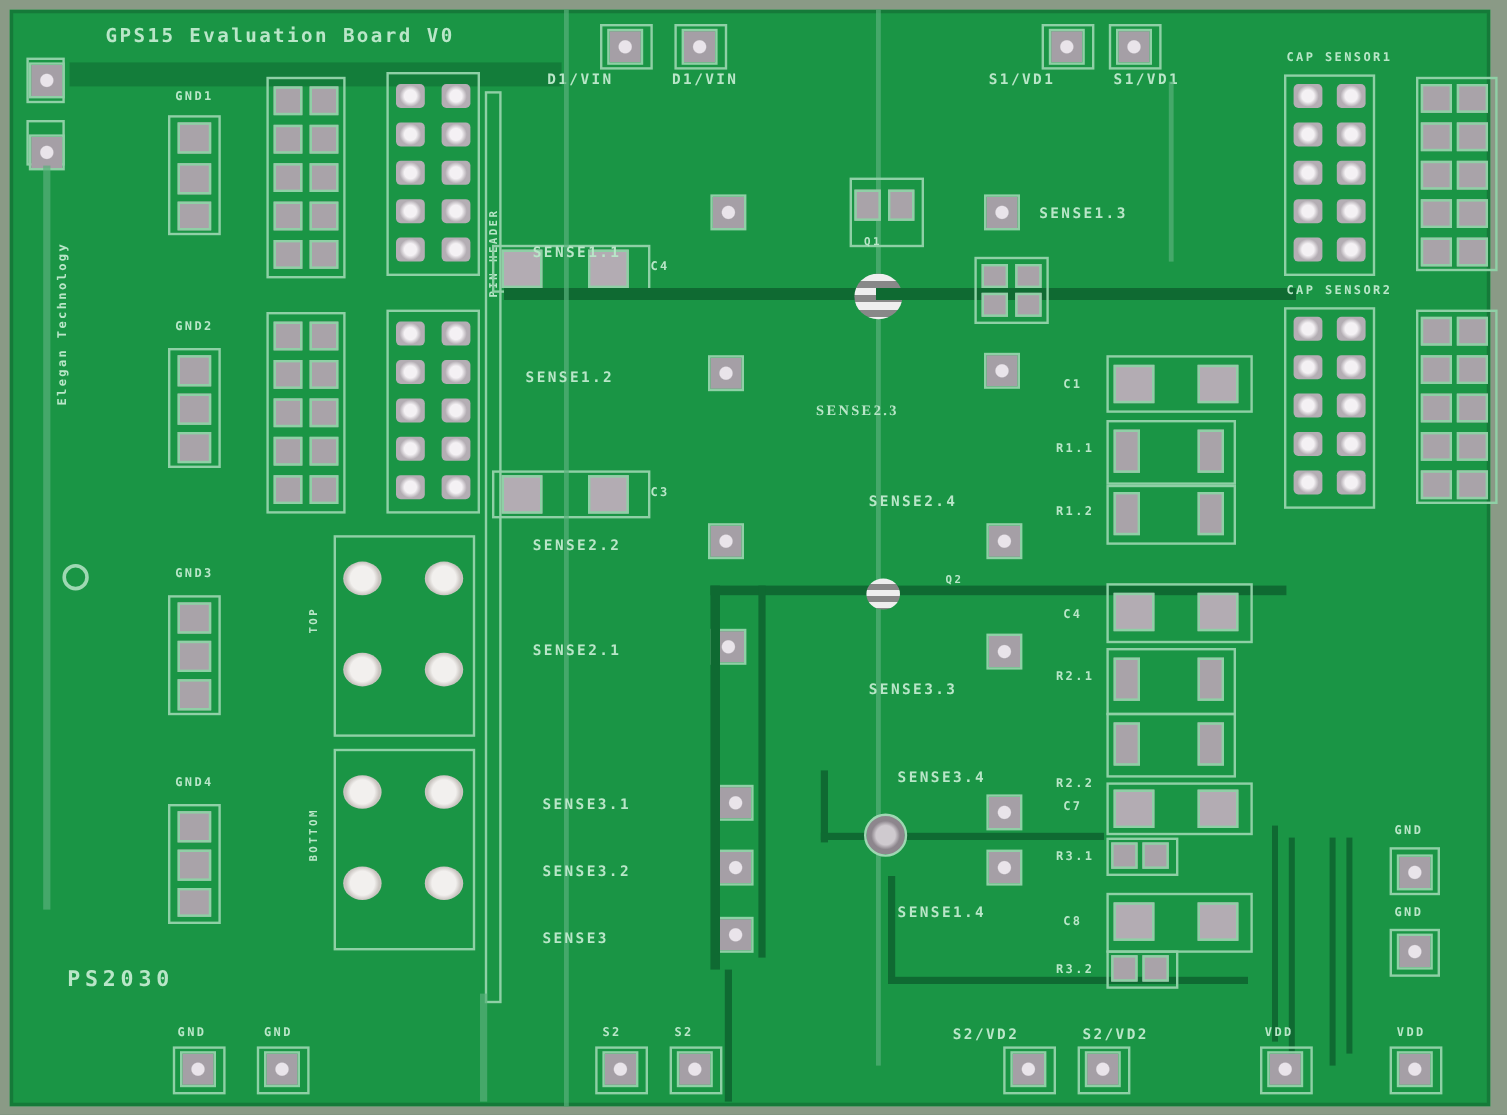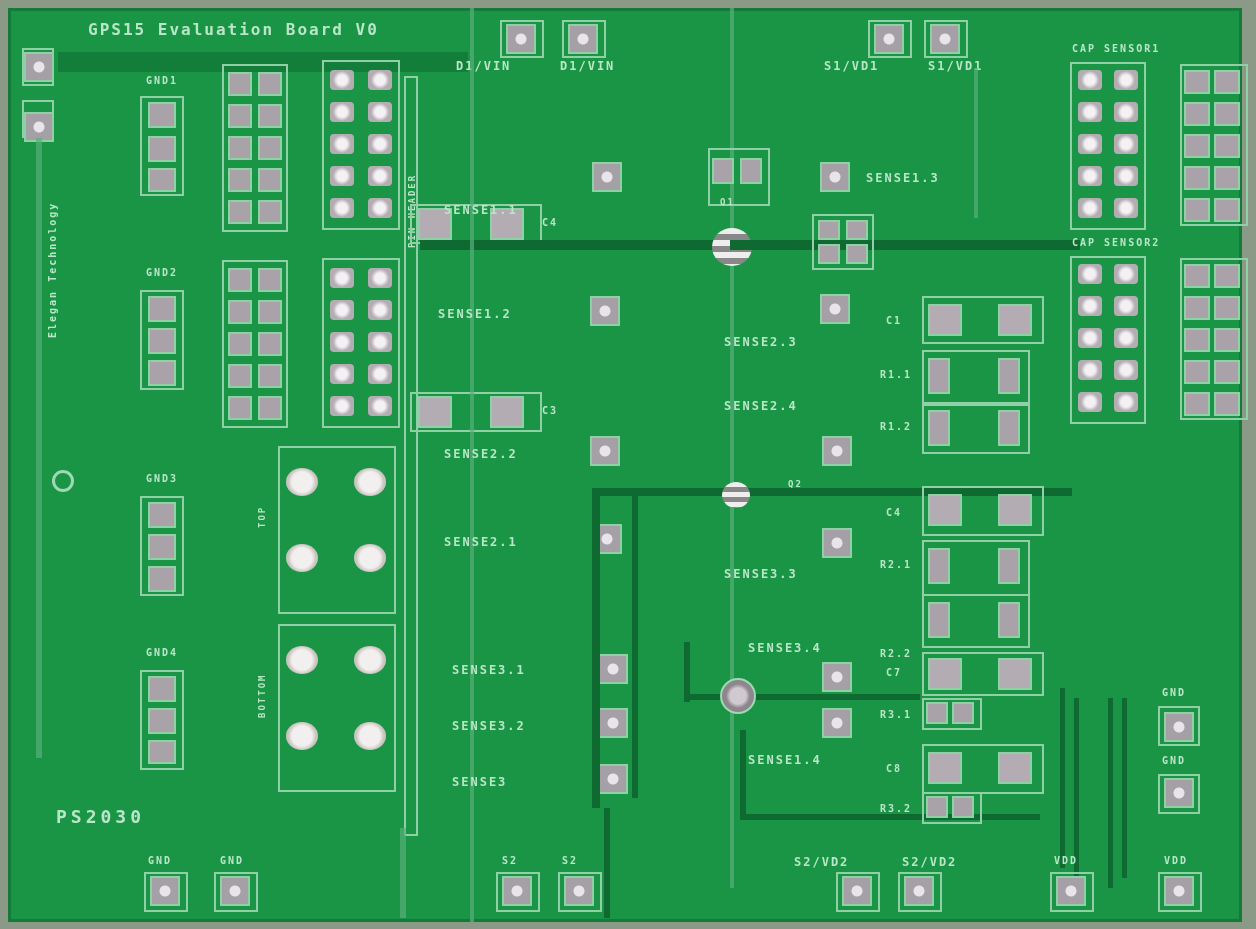--- a/index.html
+++ b/index.html
@@ -136,22 +136,22 @@
   <div class="silk" style="left:444px;top:656px;">SENSE3.1</div>
   <div class="pad sq" style="left:590px;top:646px;"></div>
   <div class="silk" style="left:444px;top:712px;">SENSE3.2</div>
   <div class="pad sq" style="left:590px;top:700px;"></div>
   <div class="silk" style="left:444px;top:768px;">SENSE3</div>
   <div class="pad sq" style="left:590px;top:756px;"></div>
 
   <div class="pad sq" style="left:812px;top:154px;"></div>
   <div class="silk" style="left:858px;top:164px;">SENSE1.3</div>
   <div class="pad sq" style="left:812px;top:286px;"></div>
-  <div class="silk" style="left:716px;top:328px;">SENSE2.3</div>
-  <div class="silk" style="left:716px;top:392px;">SENSE2.4</div>
+  <div class="silk" style="left:672px;top:328px;font-family:Liberation Serif, serif;">SENSE2.3</div>
+  <div class="silk" style="left:716px;top:404px;">SENSE2.4</div>
   <div class="pad sq" style="left:814px;top:428px;"></div>
   <div class="pad sq" style="left:814px;top:520px;"></div>
   <div class="silk" style="left:716px;top:560px;">SENSE3.3</div>
   <div class="silk" style="left:740px;top:634px;">SENSE3.4</div>
   <div class="pad sq" style="left:814px;top:654px;"></div>
   <div class="pad sq" style="left:814px;top:700px;"></div>
   <div class="silk" style="left:740px;top:746px;">SENSE1.4</div>
 
   <div class="trace" style="left:584px;top:480px;width:480px;height:8px;"></div>
   <div class="trace" style="left:584px;top:480px;width:8px;height:320px;"></div>

